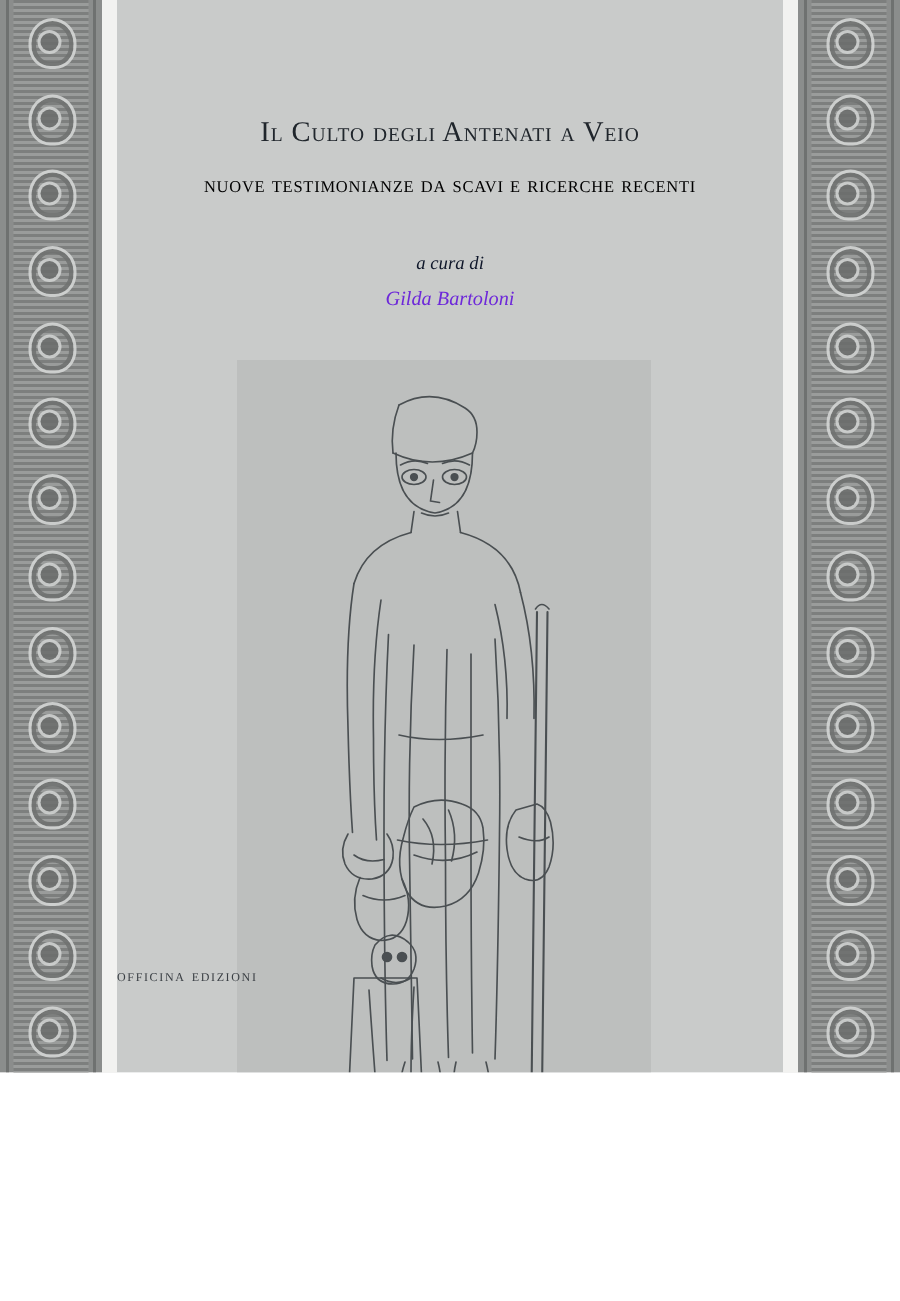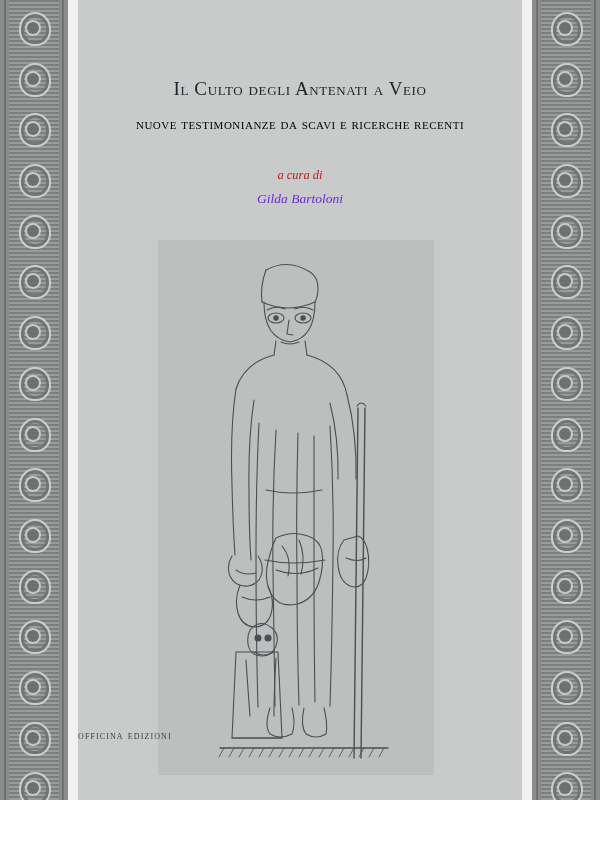--- a/index.html
+++ b/index.html
@@ -3,21 +3,21 @@
 <meta charset="utf-8">
 <style>
   html, body {
     margin: 0;
     padding: 0;
     background: #ffffff;
   }
   .page {
     position: relative;
     width: 600px;
-    height: 800px;
+    height: 715px;
     background: #c9cbca;
     overflow: hidden;
     font-family: "Liberation Serif", serif;
   }
 
   
   .border-strip {
     position: absolute;
     top: 0;
     height: 867px;
@@ -130,21 +130,21 @@
     line-height: 1.25;
     white-space: nowrap;
   }
   .editor-label {
     position: absolute;
     top: 168px;
     left: 0; right: 0;
     text-align: center;
     font-style: italic;
     font-size: 12.5px;
-    color: #b91c1c;
+    color: #0f172a;
   }
   .editor-name {
     position: absolute;
     top: 191px;
     left: 0; right: 0;
     text-align: center;
     font-style: italic;
     font-size: 13.5px;
     color: #6d28d9;
   }

